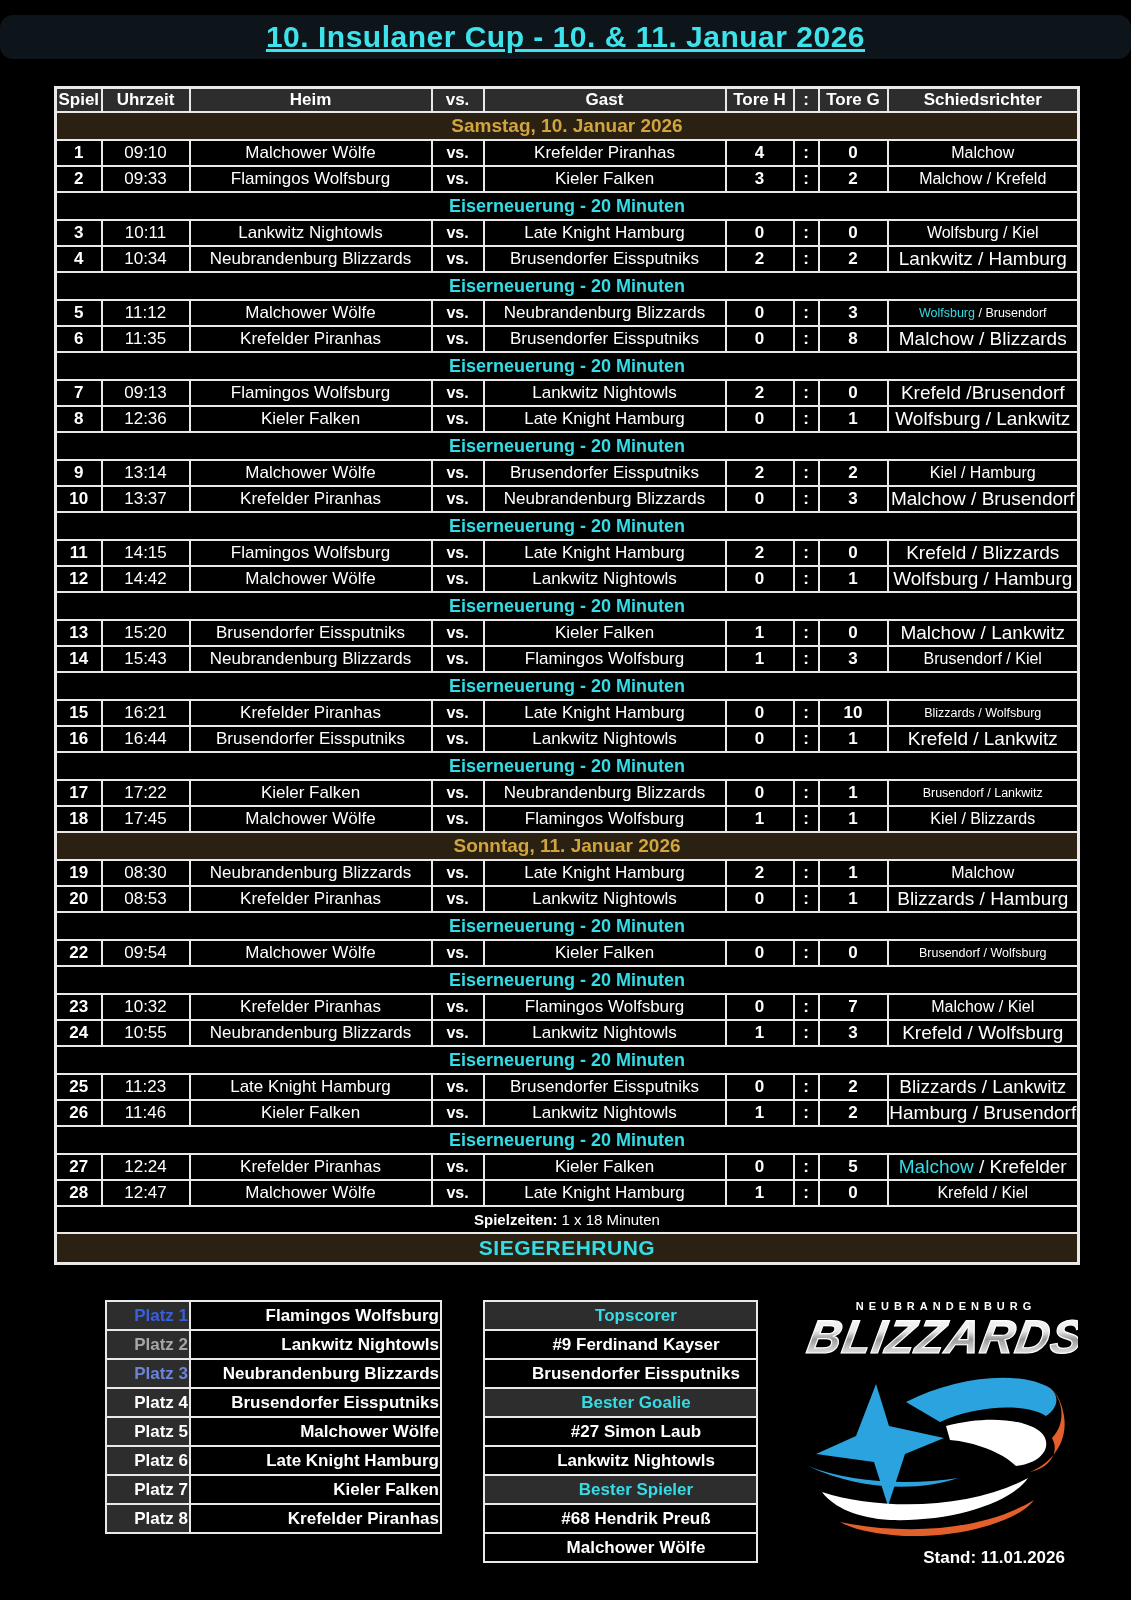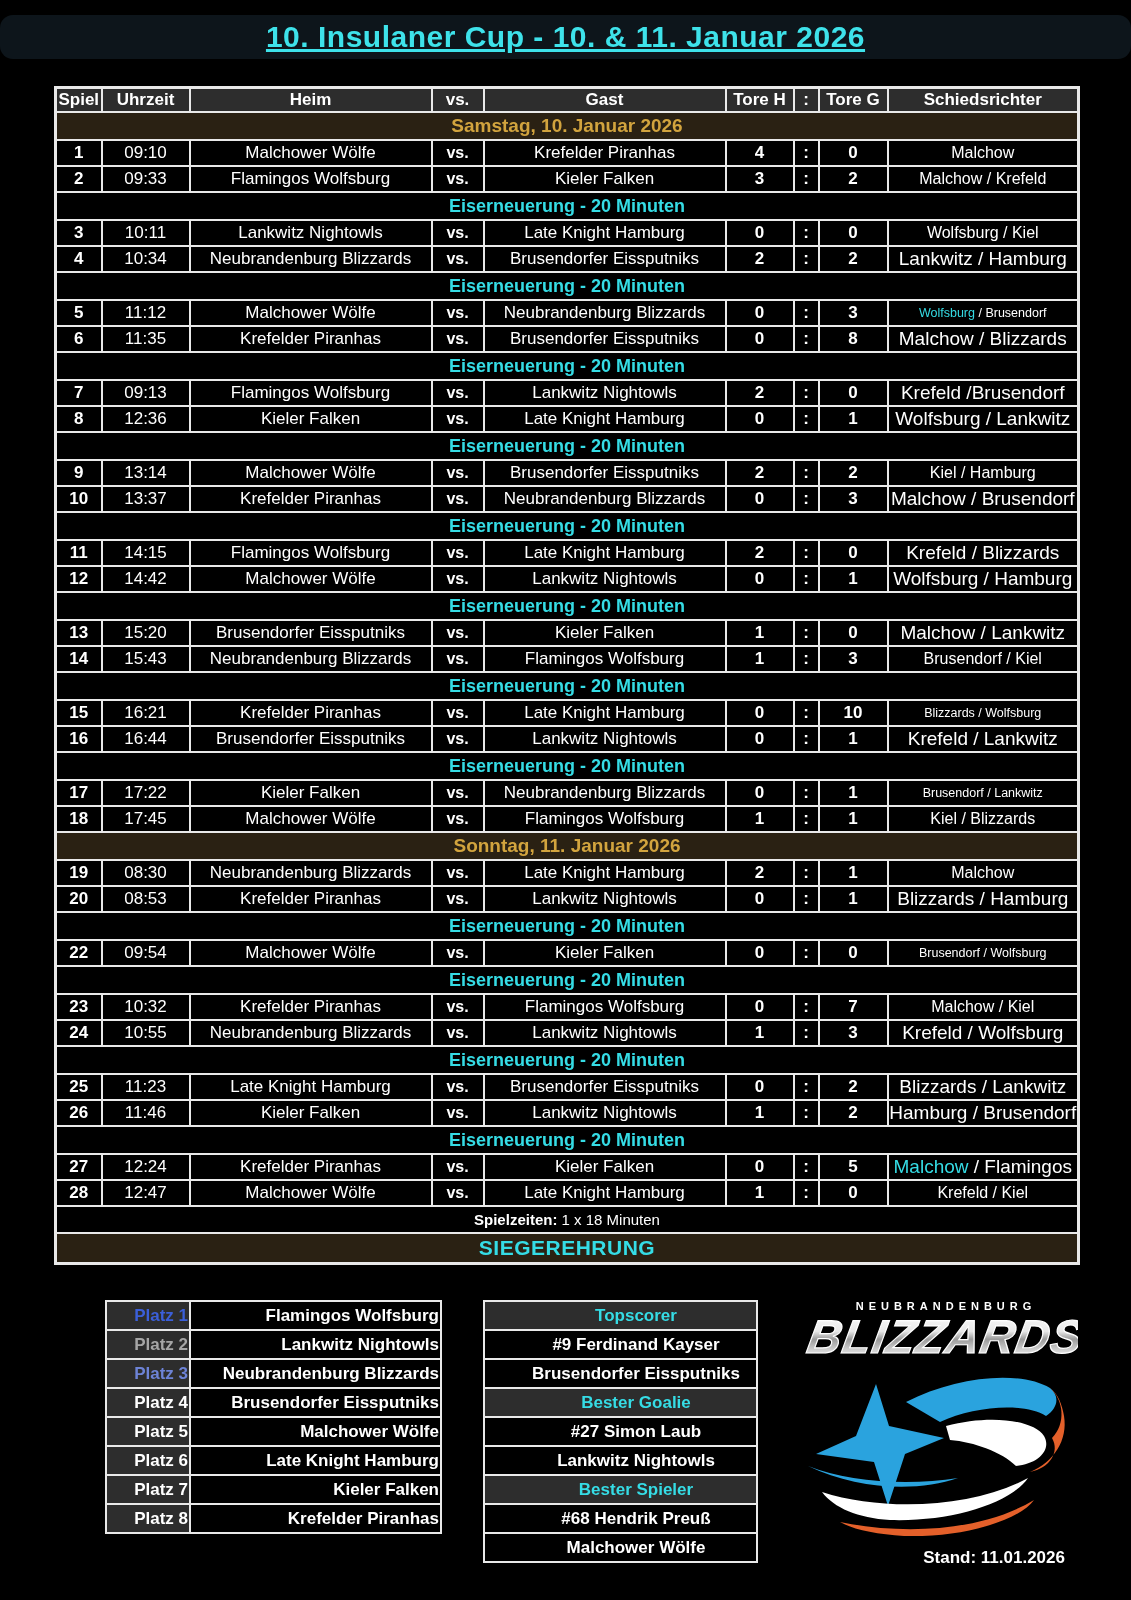--- a/index.html
+++ b/index.html
@@ -431,21 +431,21 @@
       </tr>
       <tr class="match-row">
         <td class="c-nr">27</td>
         <td class="c-time">12:24</td>
         <td class="c-home">Krefelder Piranhas</td>
         <td class="c-vs">vs.</td>
         <td class="c-guest">Kieler Falken</td>
         <td class="c-gh">0</td>
         <td class="c-colon">:</td>
         <td class="c-gg">5</td>
-        <td class="c-ref ref-m"><span class="cyan">Malchow</span><span> / Flamingos</span></td>
+        <td class="c-ref ref-m"><span class="cyan">Malchow</span><span> / Krefelder</span></td>
       </tr>
       <tr class="match-row">
         <td class="c-nr">28</td>
         <td class="c-time">12:47</td>
         <td class="c-home">Malchower Wölfe</td>
         <td class="c-vs">vs.</td>
         <td class="c-guest">Late Knight Hamburg</td>
         <td class="c-gh">1</td>
         <td class="c-colon">:</td>
         <td class="c-gg">0</td>

